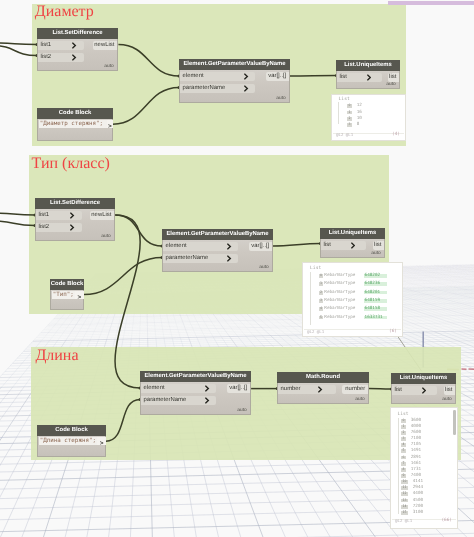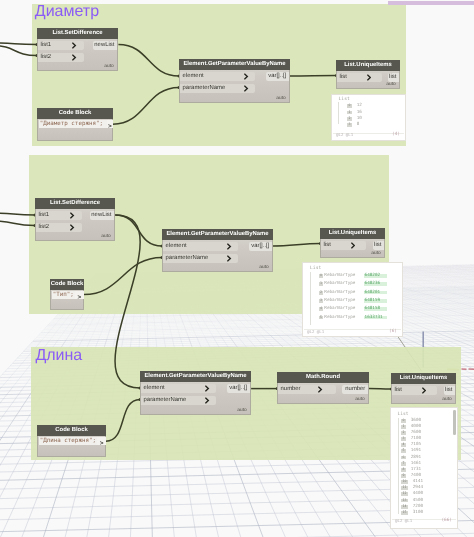--- a/index.html
+++ b/index.html
@@ -2,21 +2,21 @@
 <html><head>
 <meta charset="utf-8">
 <title>Dynamo graph</title>
 <style>
 html,body{margin:0;padding:0;background:#fff;}
 #stage{position:relative;width:474px;height:537px;overflow:hidden;background:#f9f9f9;
        font-family:"Liberation Sans",sans-serif;-webkit-font-smoothing:antialiased;
        text-rendering:geometricPrecision;will-change:transform;}
 #gridsvg,#wiresvg{position:absolute;left:0;top:0;width:474px;height:537px;}
 .group{position:absolute;background:rgba(216,229,180,0.92);}
-.gtitle{position:absolute;color:#8b5cf6;font-size:16px;line-height:16px;white-space:nowrap;}
+.gtitle{position:absolute;color:#ef4444;font-size:16px;line-height:16px;white-space:nowrap;font-family:Liberation Serif, serif;}
 .node{position:absolute;}
 .nhdr{position:absolute;left:0;top:0;right:0;height:11px;background:#57574f;color:#fff;
       font-size:5.9px;font-weight:bold;text-align:center;line-height:11.4px;white-space:nowrap;overflow:hidden;}
 .nbody{position:absolute;left:0;right:0;top:11px;bottom:0;background:#cbc7c0;
        border:0.5px solid #adaa9f;border-top:none;box-sizing:border-box;
        background-image:linear-gradient(#d3cfc9 0%,#cdc8c1 40%,#c6c1ba 100%);}
 .inport{position:absolute;left:0;height:9px;background:#d9d6cf;border-radius:0 2px 2px 0;}
 .inport .pl{position:absolute;left:2.6px;top:0;font-size:5.9px;line-height:9.4px;color:#35352f;white-space:nowrap;}
 .chev{position:absolute;top:0;line-height:0;}
 .outport{position:absolute;right:0.5px;height:9px;background:#e4e2dc;border-radius:2px 0 0 2px;}
@@ -65,20 +65,21 @@
 <path d="M423.2 331.5L423.2 367.5" stroke="#8289a8" stroke-width="1.5" fill="none" opacity="0.9"></path>
 <path d="M423.2 408L423.2 464" stroke="#a6a6a0" stroke-width="1.4" fill="none" opacity="0.85"></path>
 <path d="M447 369.3L459 369.6" stroke="#c9b87a" stroke-width="1.7" fill="none" opacity="0.9"></path>
 <path d="M461.5 369.1L466.5 369.2" stroke="#c4737f" stroke-width="1.5" fill="none" opacity="0.9"></path>
 <path d="M468.5 369.1L474 369.2" stroke="#c4737f" stroke-width="1.5" fill="none" opacity="0.9"></path>
 </g>
 </svg>
 <div class="group" style="left:32px;top:4px;width:373.5px;height:141.5px;"></div>
 <div class="gtitle" style="left:34.8px;top:4.1px;">Диаметр</div>
 <div class="group" style="left:29px;top:155px;width:360px;height:159px;"></div>
+<div class="gtitle" style="left:31.6px;top:155.9px;">Тип (класс)</div>
 <div class="group" style="left:31px;top:346.5px;width:429.5px;height:113.5px;"></div>
 <div class="gtitle" style="left:35.4px;top:347.8px;">Длина</div>
 <svg id="wiresvg" viewBox="0 0 474 537">
 <path d="M-8.0 43.0 C16.0 43.0 13.0 44.6 37.0 44.6" fill="none" stroke="#3b3f28" stroke-width="1.5"></path>
 <path d="M-8.0 45.5 C16.0 45.5 13.0 55.6 37.0 55.6" fill="none" stroke="#3b3f28" stroke-width="1.5"></path>
 <path d="M118.4 44.6 C149.4 44.6 148.0 76.0 179.0 76.0" fill="none" stroke="#3b3f28" stroke-width="1.5"></path>
 <path d="M112.8 124.2 C145.8 124.2 146.0 87.4 179.0 87.4" fill="none" stroke="#3b3f28" stroke-width="1.5"></path>
 <path d="M290.0 76.0 C308.0 76.0 318.4 75.6 336.4 75.6" fill="none" stroke="#3b3f28" stroke-width="1.5"></path>
 <path d="M-8.0 213.0 C14.0 213.0 13.0 215.0 35.0 215.0" fill="none" stroke="#3b3f28" stroke-width="1.5"></path>
 <path d="M-8.0 221.0 C14.0 221.0 13.0 225.6 35.0 225.6" fill="none" stroke="#3b3f28" stroke-width="1.5"></path>

